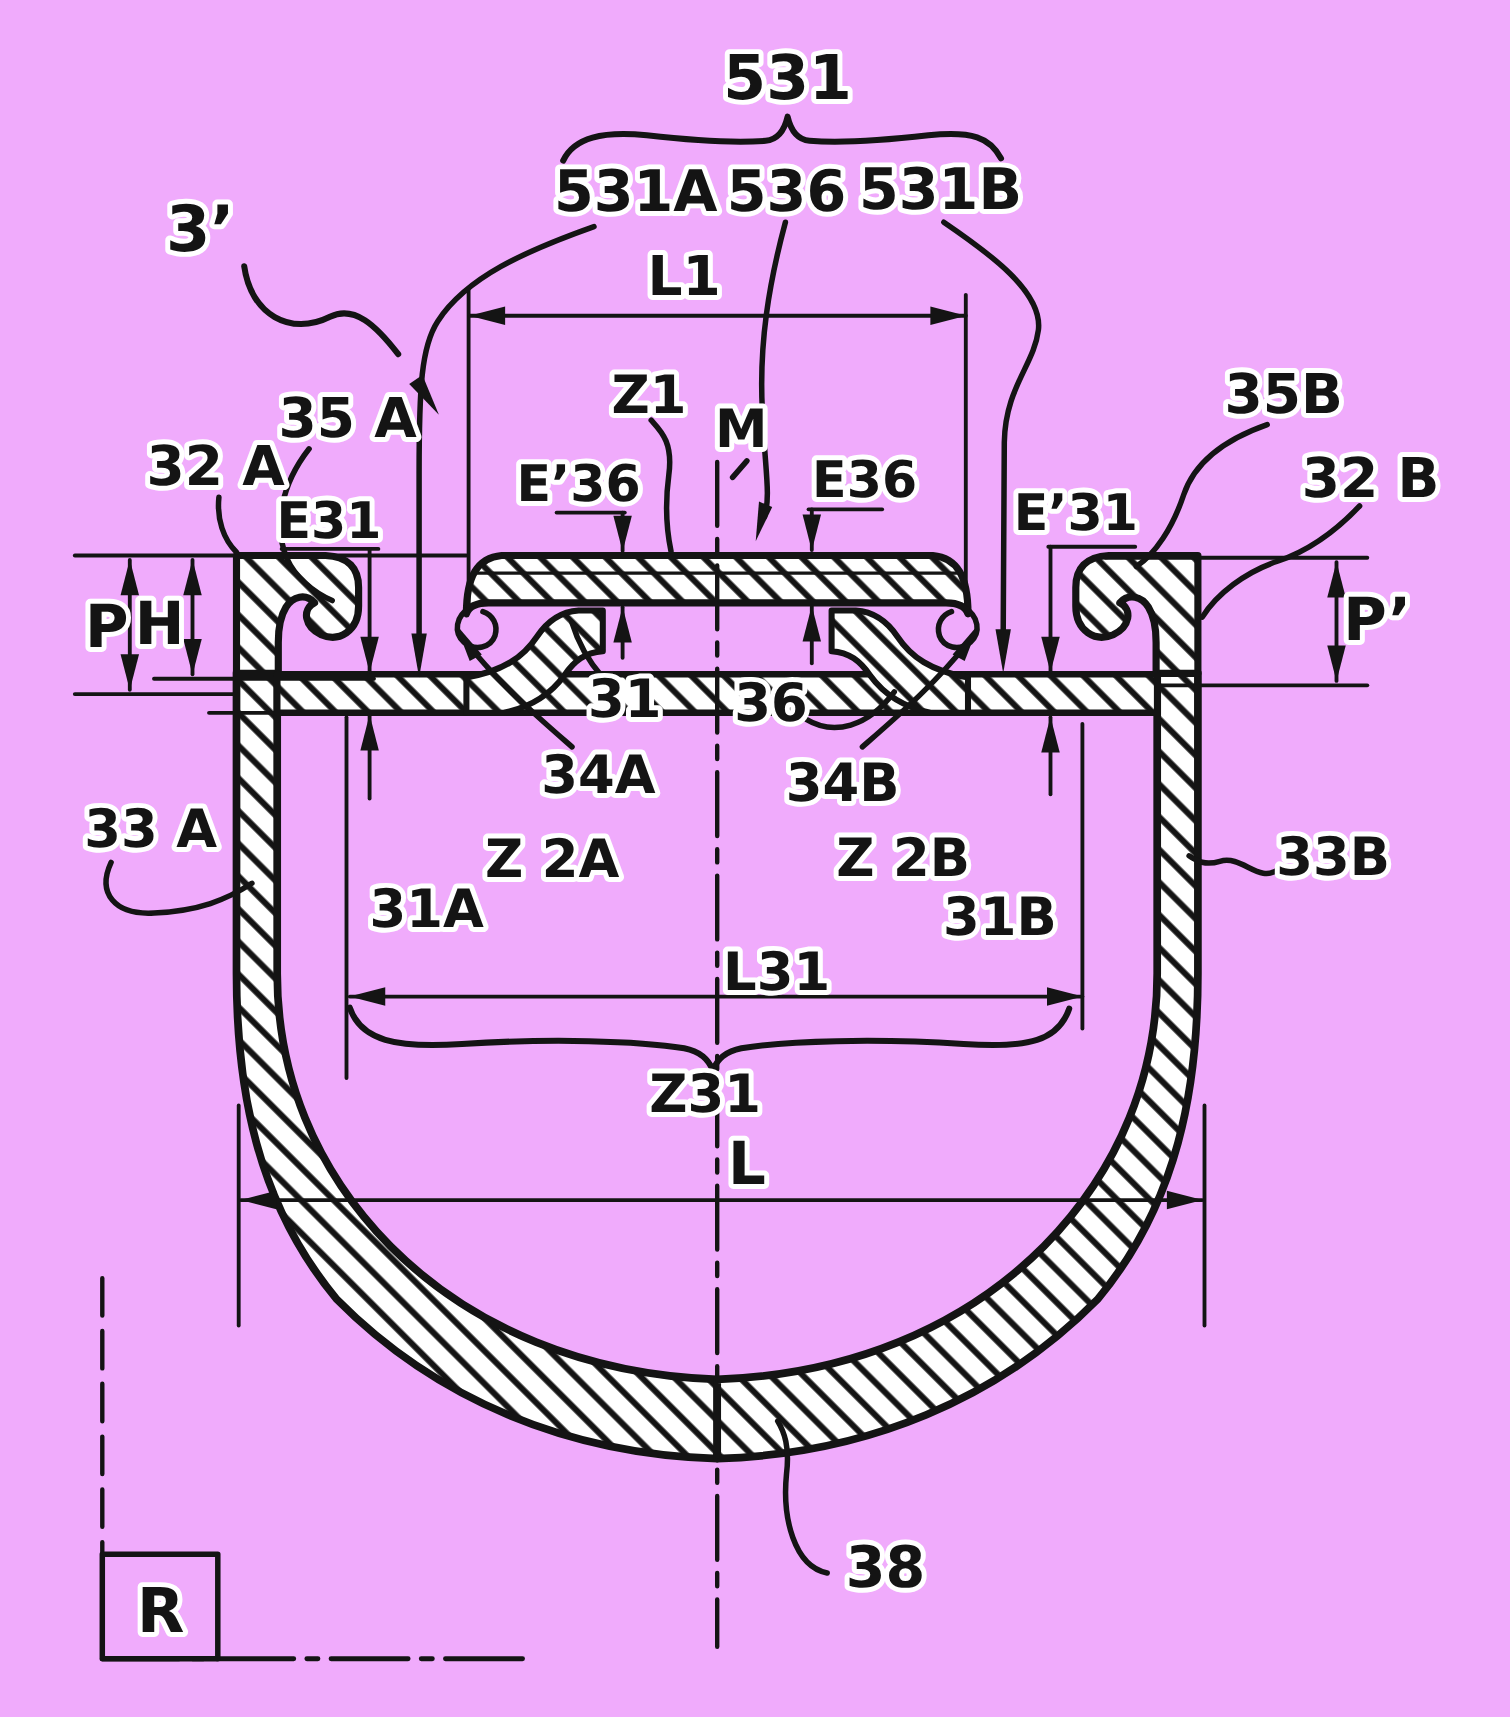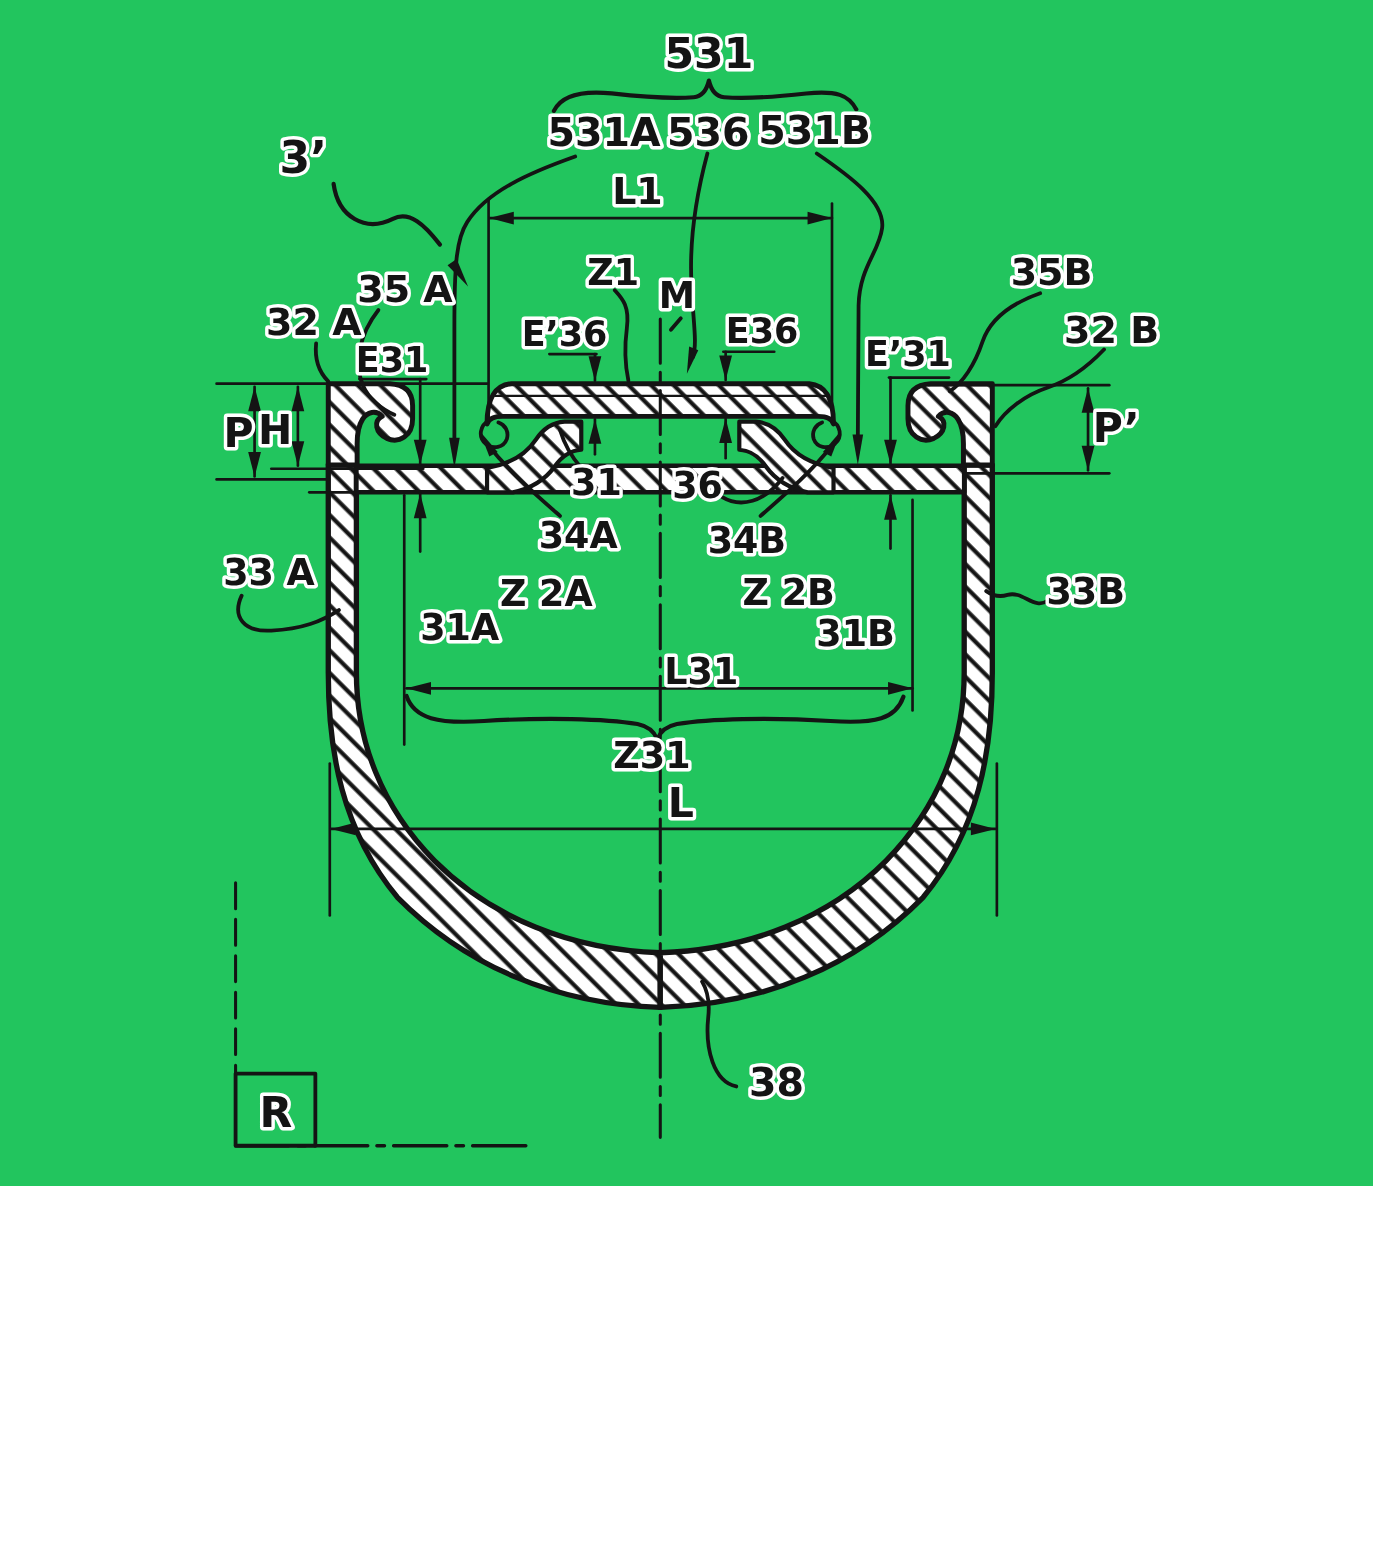--- a/index.html
+++ b/index.html
@@ -1,19 +1,19 @@
 <!DOCTYPE html>
 <html><head>
 <meta charset="utf-8">
 <style>
   html,body{margin:0;padding:0;background:#ffffff;}
   .stage{
     position:relative;
-    width:1373px;height:1186px;
-    background:#22c55e;
+    width:1373px;height:1561px;
+    background:#f0abfc;
     font-family:"DejaVu Sans", sans-serif;
     overflow:hidden;
   }
   svg{display:block;width:100%;height:100%;}
   text{
     font-family:"DejaVu Sans", sans-serif;
     font-weight:600;
     fill:#141414;
     paint-order:stroke;
     stroke:#ffffff;

